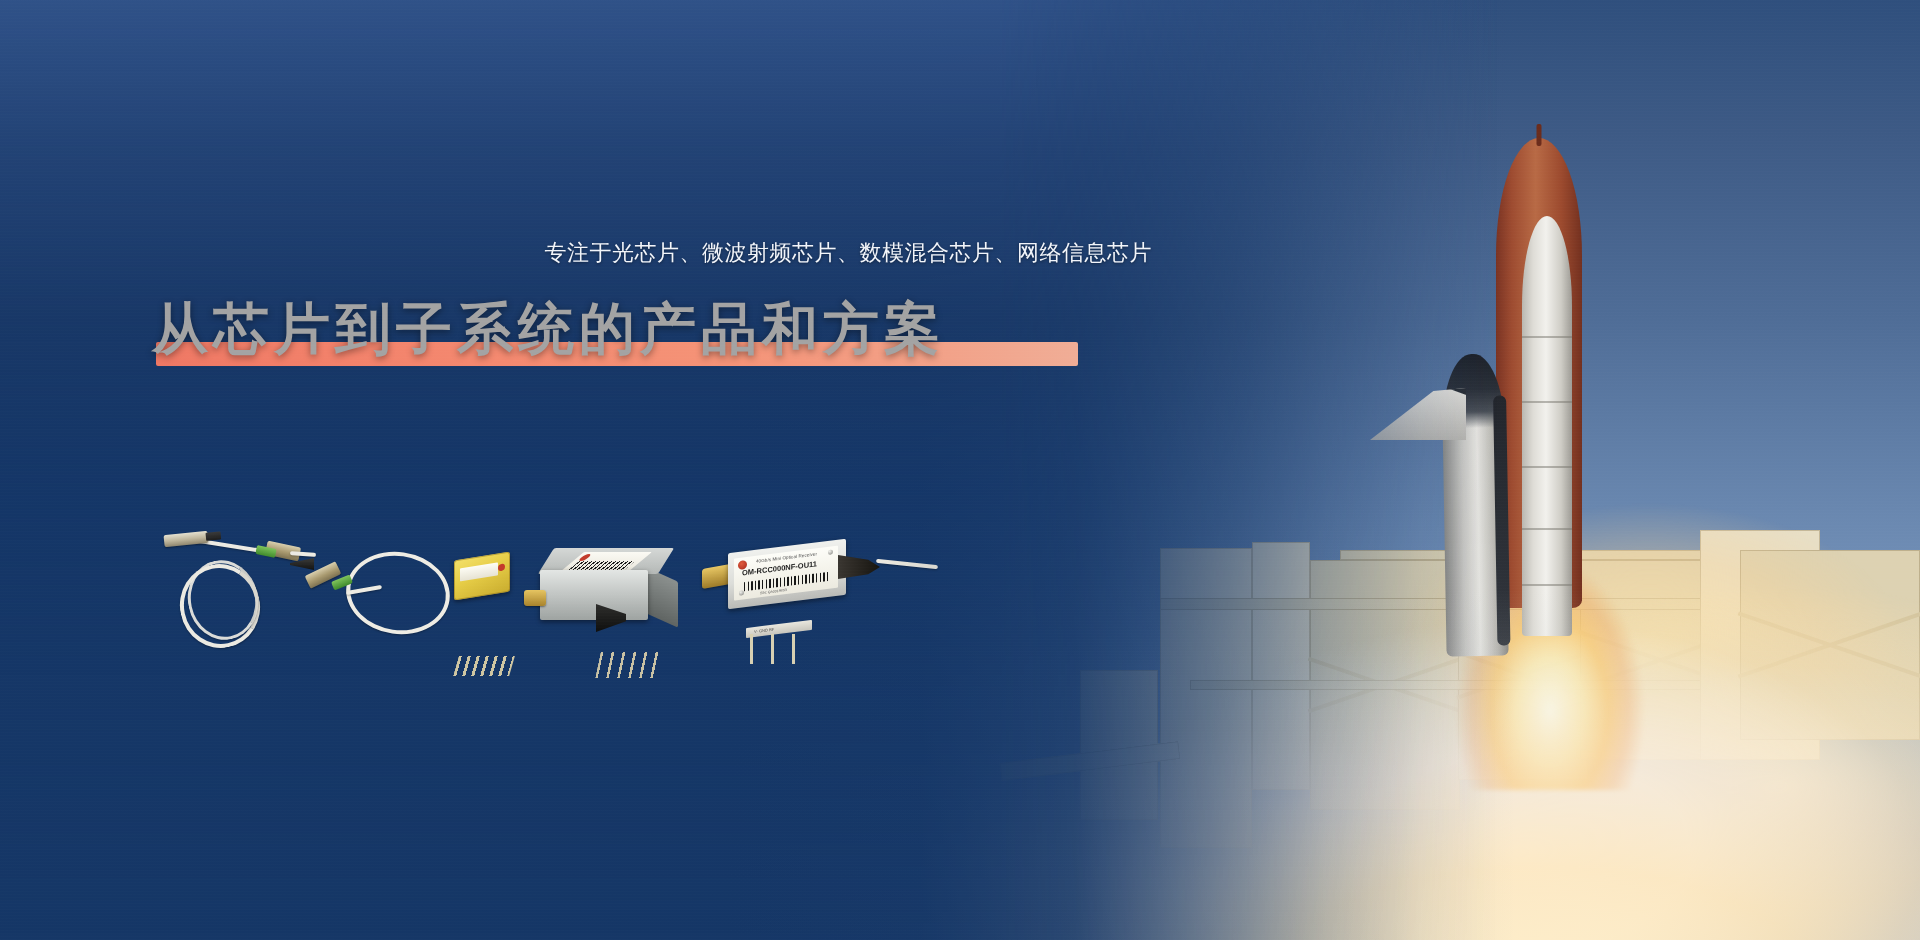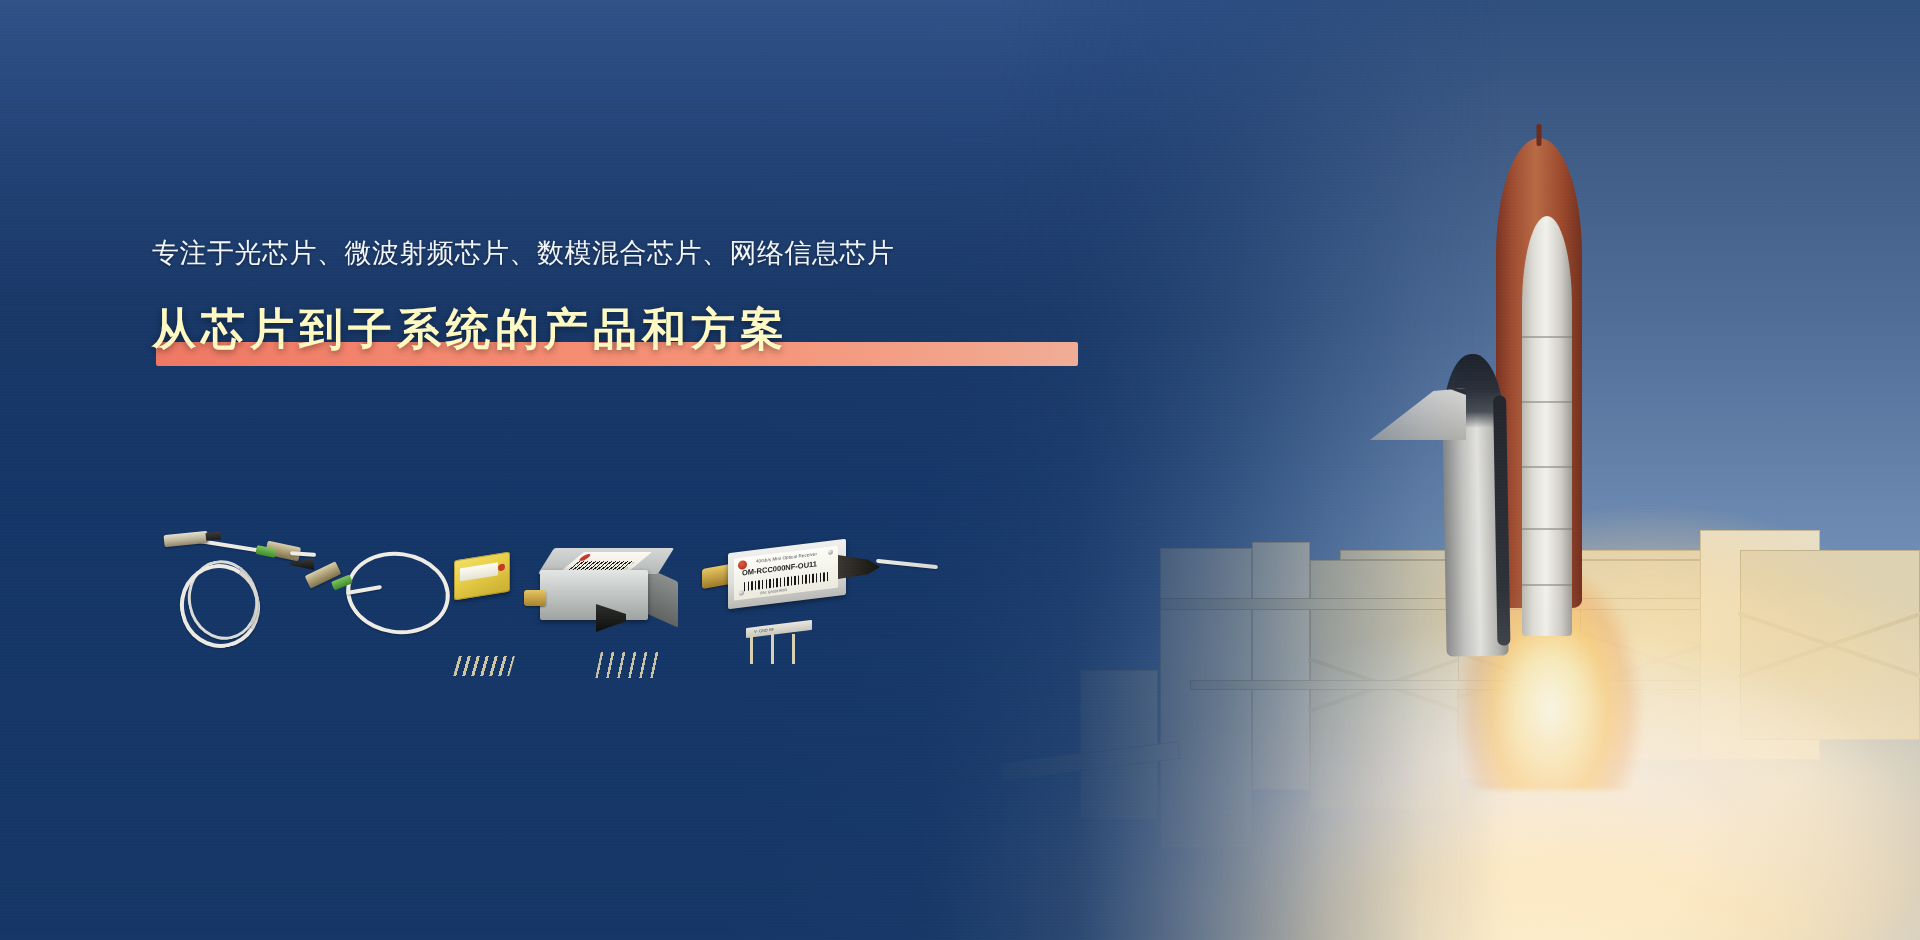--- a/index.html
+++ b/index.html
@@ -146,37 +146,38 @@
         rgba(19,53,105,.30) 100%);
     mask-image:linear-gradient(90deg,#000 0%,#000 52%,rgba(0,0,0,.6) 64%,rgba(0,0,0,0) 78%);
     -webkit-mask-image:linear-gradient(90deg,#000 0%,#000 52%,rgba(0,0,0,.6) 64%,rgba(0,0,0,0) 78%);
   }
 
   
   .content { position:absolute; left:152px; top:228px; width:1000px; }
 
   .sub-line {
     color:#f2f5fa;
-    font-size:27px;
+    font-size:22px;
     line-height:50px;
     letter-spacing:.5px;
     white-space:nowrap;
     text-shadow:0 1px 3px rgba(0,0,0,.45);
+    text-align:right;
   }
 
   .headline-wrap { position:relative; margin-top:14px; height:86px; }
   .headline-bar {
     position:absolute; left:4px; top:50px; width:922px; height:24px;
     background:linear-gradient(90deg,#ef7864 0%,#f4886f 34%,#f59377 62%,#f2a289 86%,#f0ad96 100%);
     border-radius:2px;
   }
   .headline {
     position:relative;
-    color:#fef9c3;
-    font-size:44px;
+    color:#a3a3a3;
+    font-size:56px;
     font-weight:bold;
     letter-spacing:5px;
     line-height:74px;
     white-space:nowrap;
     text-shadow:0 2px 7px rgba(0,0,0,.42);
   }
 
   
   .products { position:absolute; left:150px; top:528px; width:1000px; height:150px; }
 

